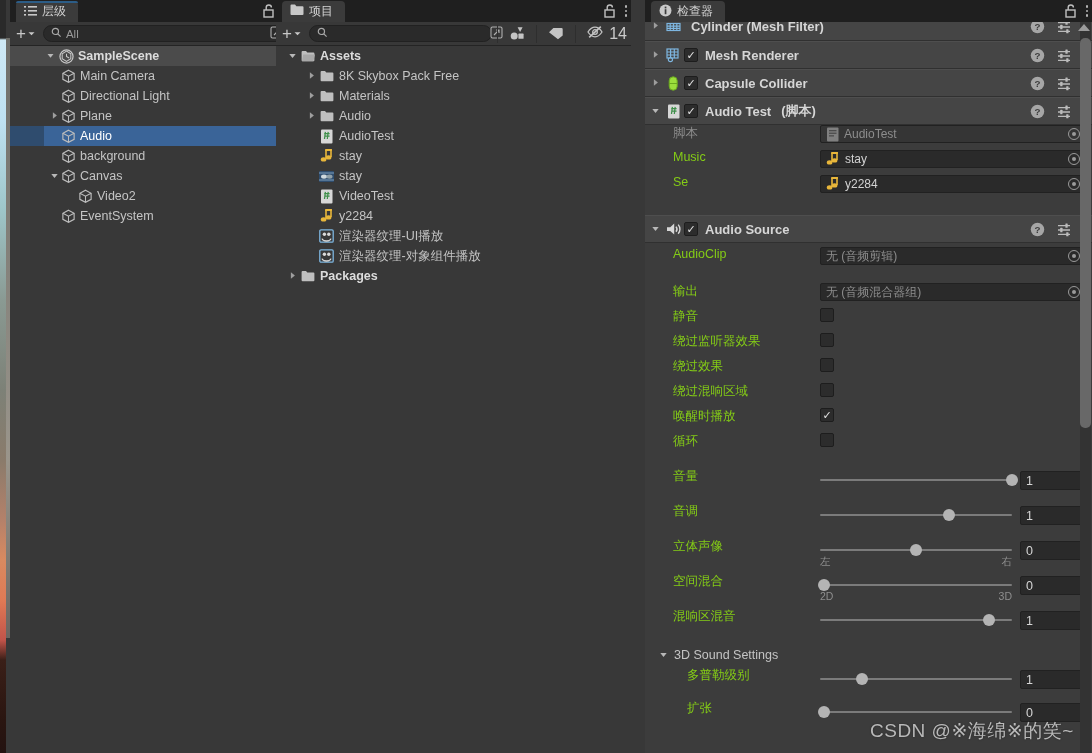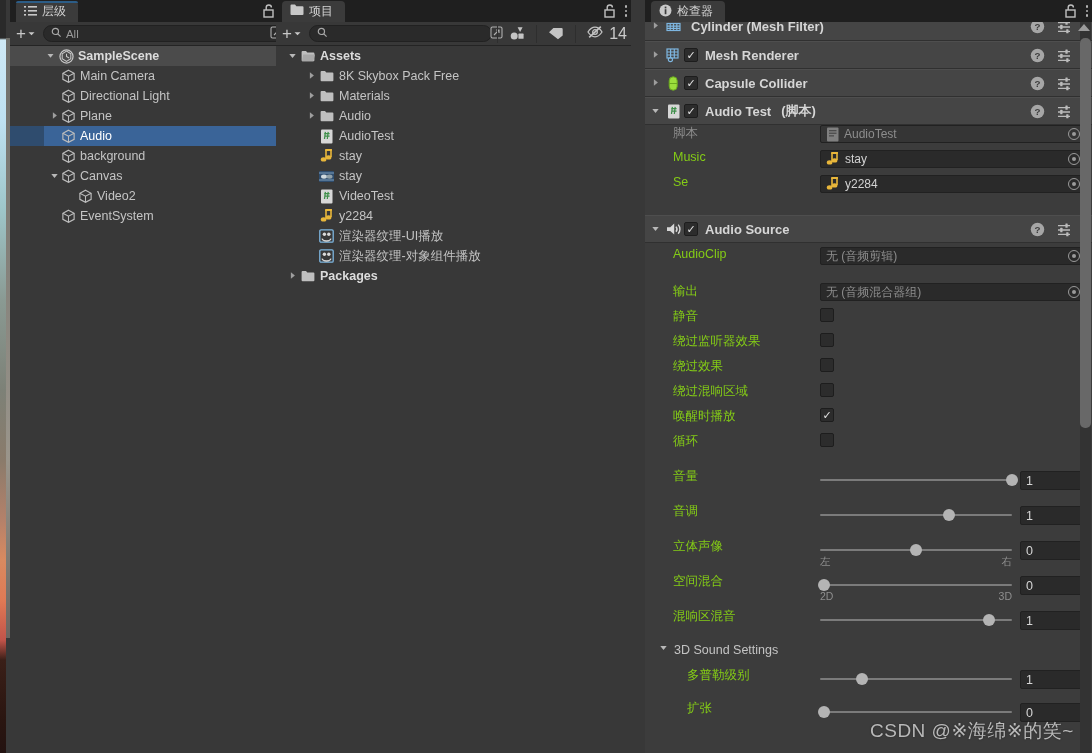--- a/index.html
+++ b/index.html
@@ -154,21 +154,21 @@
   .numfield {
     position: absolute; right: 0; top: 3px; width: 64px; height: 19px;
     background: #2a2a2a; border: 1px solid #212121; border-radius: 2px;
     display: flex; align-items: center; padding-left: 5px;
     font-size: 12.5px; color: #d6d6d6;
   }
   .slider-ends {
     position: absolute; left: 0; right: 72px; top: 17px; height: 12px;
     display: flex; justify-content: space-between; font-size: 10.5px; color: #8e8e8e;
   }
-  .foldout-row { height: 24px; display: flex; align-items: flex-start; padding-left: 12px; font-size: 12.5px;}
+  .foldout-row { height: 24px; display: flex; align-items: center; padding-left: 12px; font-size: 12.5px;}
 
   .insp-scroll {
     position: absolute; right: 1px; top: 38px; width: 11px; height: 390px;
     background: #686868; border-radius: 5px;
   }
   .insp-scroll-track {
     position: absolute; right: 1px; top: 22px; width: 11px; bottom: 0;
     background: #333333;
   }
   .up-arrow {

